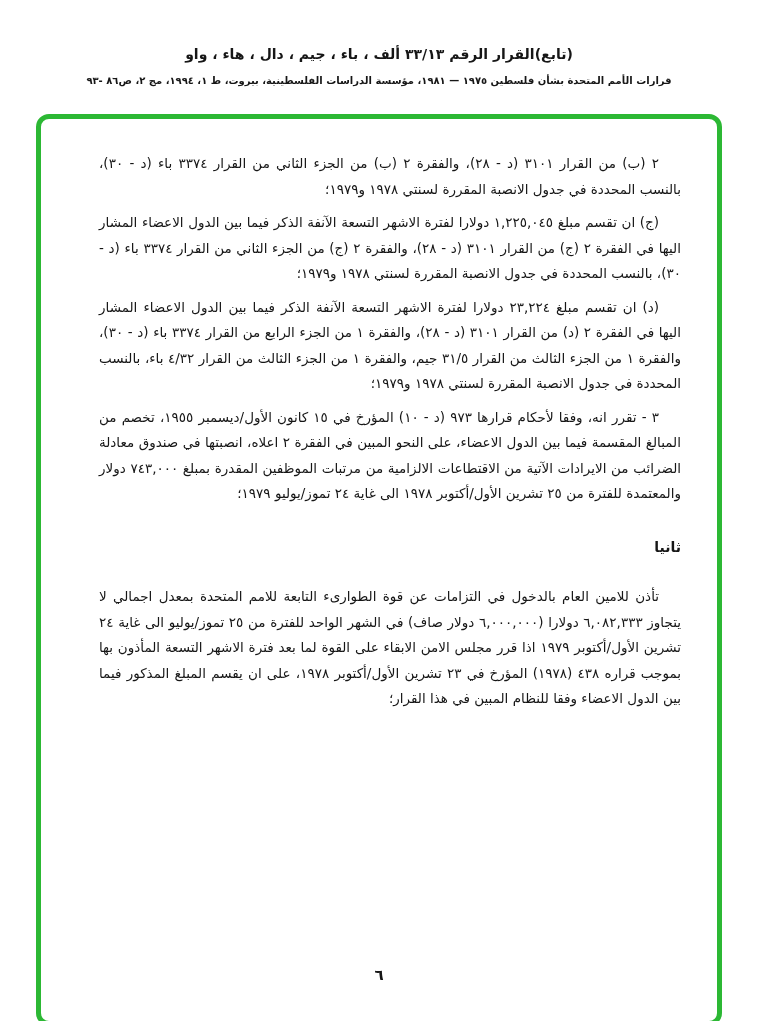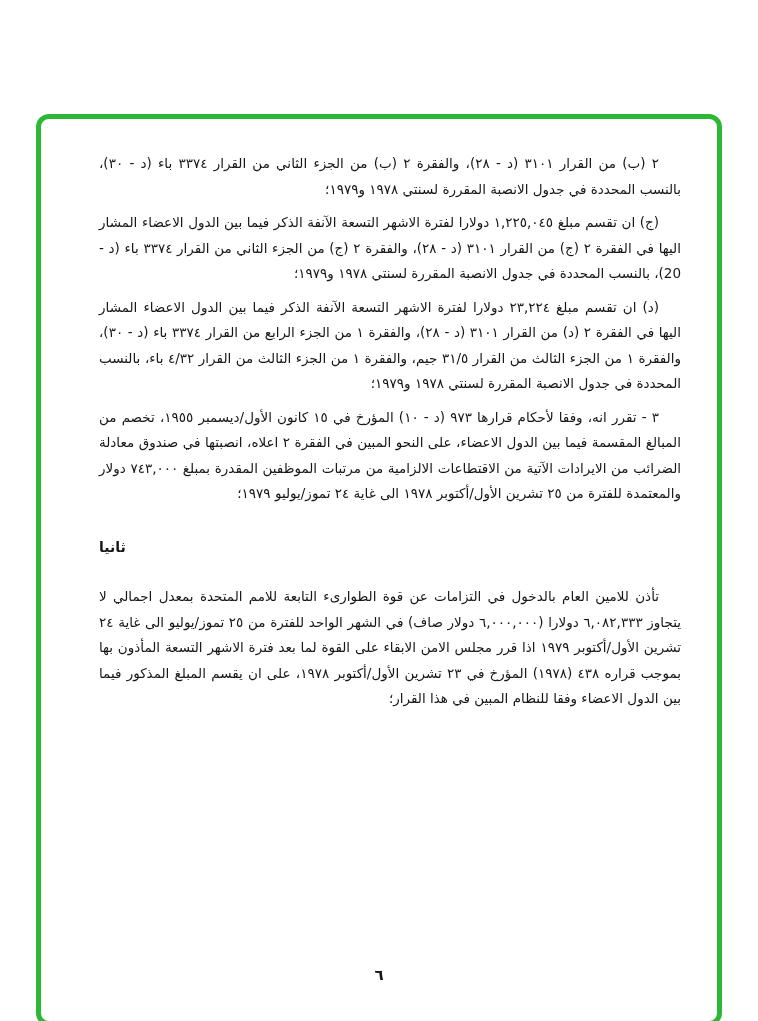--- a/index.html
+++ b/index.html
@@ -43,48 +43,52 @@
     text-align: justify;
     padding: 32px 36px 0 58px;
     font-size: 13.5px;
     line-height: 25.5px;
   }
   .para {
     margin-bottom: 8px;
     text-indent: 22px;
   }
   .section-heading {
-    text-align: left;
+    text-align: right;
     font-weight: bold;
     font-size: 14px;
     margin: 28px 0 24px 0;
     text-indent: 0;
   }
   .bold { font-weight: normal; }
   .page-number {
     position: absolute;
     left: 0; right: 0;
     top: 966px;
     text-align: center;
     font-weight: bold;
     font-size: 15px;
   }
 </style>
 </head>
 <body>
 
 <div class="page">
 
+  <header class="doc-header">
+    <div class="header-title">(تابع)القرار الرقم ٣٣/١٣ ألف ، باء ، جيم ، دال ، هاء ، واو</div>
+    <div class="header-source">قرارات الأمم المتحدة بشأن فلسطين ١٩٧٥ — ١٩٨١، مؤسسة الدراسات الفلسطينية، بيروت، ط ١، ١٩٩٤، مج ٢، ص٨٦ -٩٣</div>
+  </header>
 
   <div class="green-box">
     <div class="text-block">
 
       <p class="para">٢ (ب) من القرار ٣١٠١ (د - ٢٨)، والفقرة ٢ (ب) من الجزء الثاني من القرار ٣٣٧٤ باء (د - ٣٠)، بالنسب المحددة في جدول الانصبة المقررة لسنتي ١٩٧٨ و١٩٧٩؛</p>
 
-      <p class="para">(ج) ان تقسم مبلغ ١,٢٢٥,٠٤٥ دولارا لفترة الاشهر التسعة الآنفة الذكر فيما بين الدول الاعضاء المشار اليها في الفقرة ٢ (ج) من القرار ٣١٠١ (د - ٢٨)، والفقرة ٢ (ج) من الجزء الثاني من القرار ٣٣٧٤ باء (د - 20)، بالنسب المحددة في جدول الانصبة المقررة لسنتي ١٩٧٨ و١٩٧٩؛</p>
+      <p class="para">(ج) ان تقسم مبلغ ١,٢٢٥,٠٤٥ دولارا لفترة الاشهر التسعة الآنفة الذكر فيما بين الدول الاعضاء المشار اليها في الفقرة ٢ (ج) من القرار ٣١٠١ (د - ٢٨)، والفقرة ٢ (ج) من الجزء الثاني من القرار ٣٣٧٤ باء (د - ٣٠)، بالنسب المحددة في جدول الانصبة المقررة لسنتي ١٩٧٨ و١٩٧٩؛</p>
 
       <p class="para">(د) ان تقسم مبلغ ٢٣,٢٢٤ دولارا لفترة الاشهر التسعة الآنفة الذكر فيما بين الدول الاعضاء المشار اليها في الفقرة ٢ (د) من القرار ٣١٠١ (د - ٢٨)، والفقرة ١ من الجزء الرابع من القرار ٣٣٧٤ باء (د - ٣٠)، والفقرة ١ من الجزء الثالث من القرار ٣١/٥ جيم، والفقرة ١ من الجزء الثالث من القرار ٤/٣٢ باء، بالنسب المحددة في جدول الانصبة المقررة لسنتي ١٩٧٨ و١٩٧٩؛</p>
 
       <p class="para"><span>٣ - </span><span class="bold">تقرر</span><span> انه، وفقا لأحكام قرارها ٩٧٣ (د - ١٠) المؤرخ في ١٥ كانون الأول/ديسمبر ١٩٥٥، تخصم من المبالغ المقسمة فيما بين الدول الاعضاء، على النحو المبين في الفقرة ٢ اعلاه، انصبتها في صندوق معادلة الضرائب من الايرادات الآتية من الاقتطاعات الالزامية من مرتبات الموظفين المقدرة بمبلغ ٧٤٣,٠٠٠ دولار والمعتمدة للفترة من ٢٥ تشرين الأول/أكتوبر ١٩٧٨ الى غاية ٢٤ تموز/يوليو ١٩٧٩؛</span></p>
 
       <p class="para section-heading">ثانيا</p>
 
       <p class="para"><span class="bold">تأذن</span><span> للامين العام بالدخول في التزامات عن قوة الطوارىء التابعة للامم المتحدة بمعدل اجمالي لا يتجاوز ٦,٠٨٢,٣٣٣ دولارا (٦,٠٠٠,٠٠٠ دولار صاف) في الشهر الواحد للفترة من ٢٥ تموز/يوليو الى غاية ٢٤ تشرين الأول/أكتوبر ١٩٧٩ اذا قرر مجلس الامن الابقاء على القوة لما بعد فترة الاشهر التسعة المأذون بها بموجب قراره ٤٣٨ (١٩٧٨) المؤرخ في ٢٣ تشرين الأول/أكتوبر ١٩٧٨، على ان يقسم المبلغ المذكور فيما بين الدول الاعضاء وفقا للنظام المبين في هذا القرار؛</span></p>
 
     </div>

